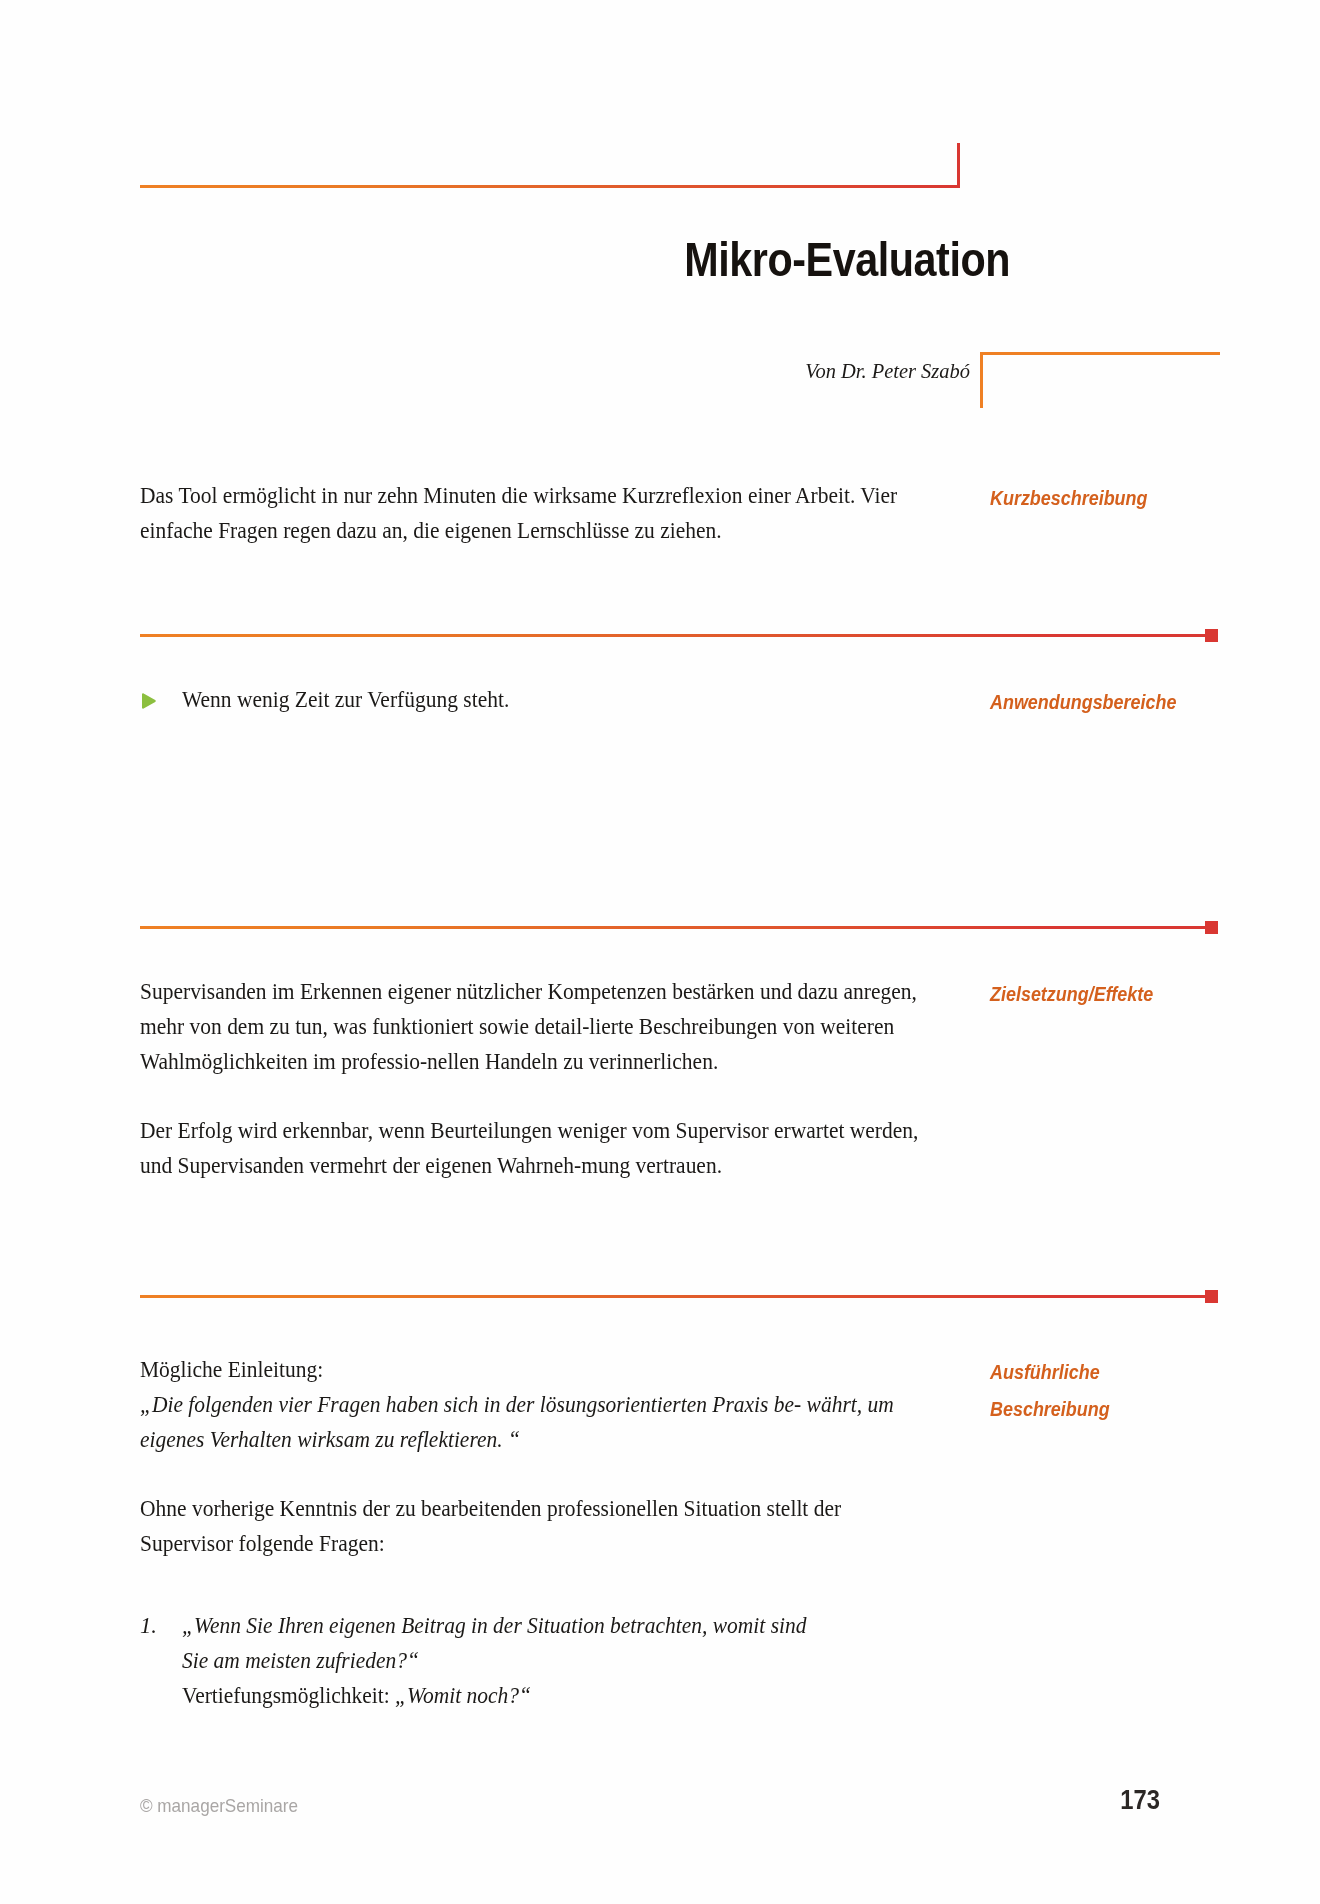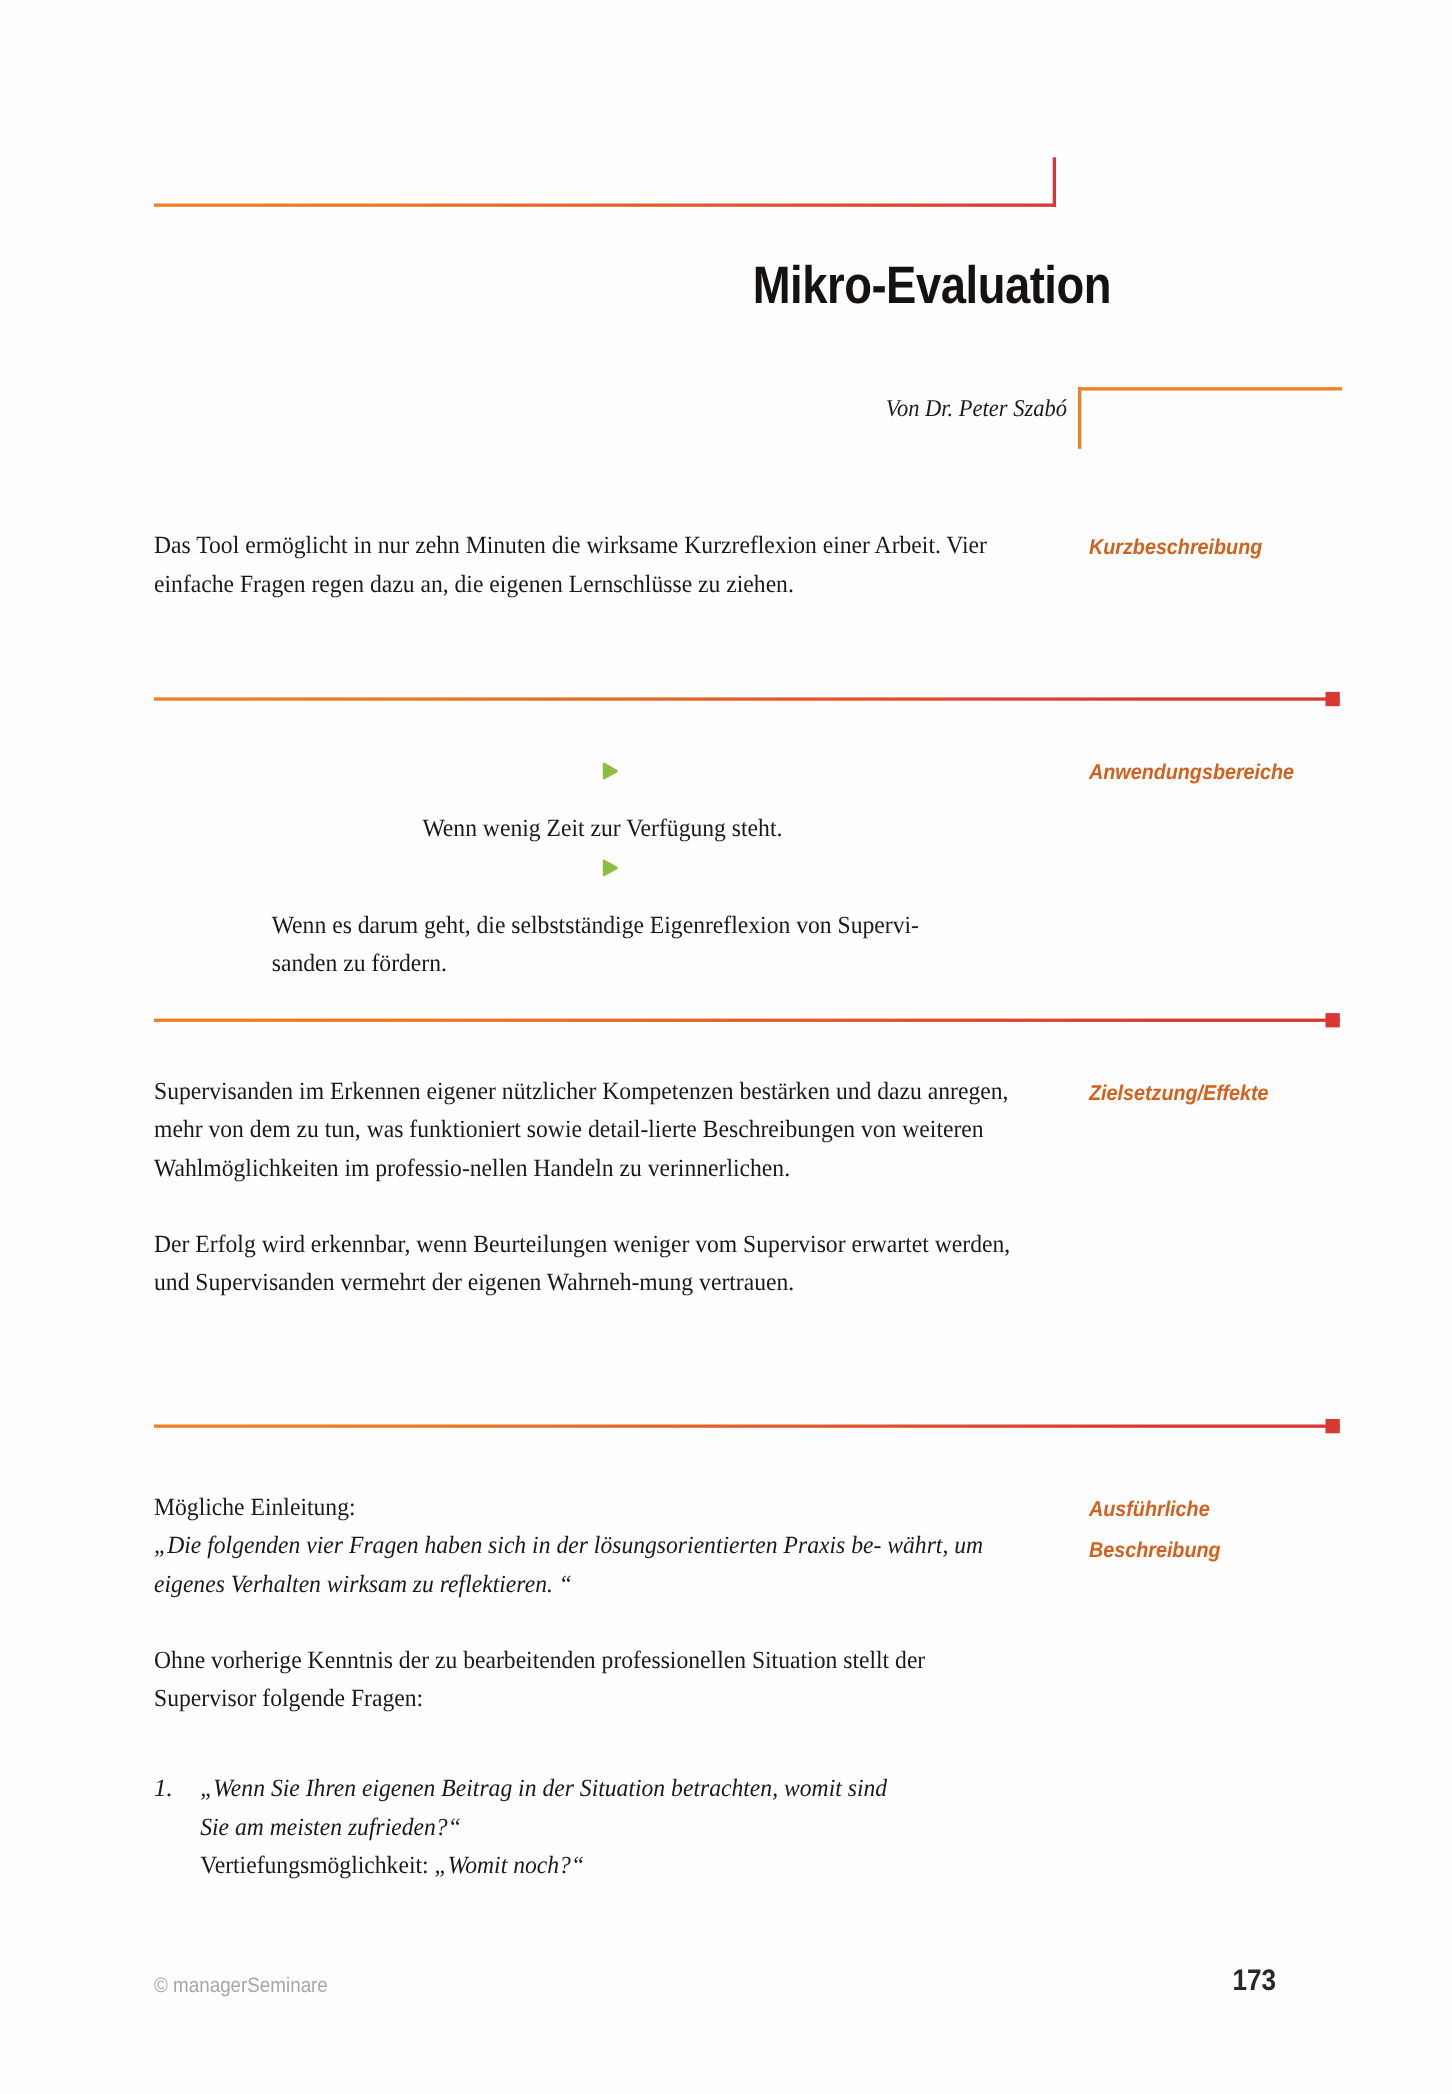--- a/index.html
+++ b/index.html
@@ -163,23 +163,22 @@
     position: absolute;
     left: 140px;
     width: 830px;
     font-family: "Liberation Serif", serif;
     font-size: 22.5px;
     line-height: 35px;
     color: #1b1917;
   }
   .bullet-row {
     display: flex;
-    align-items: center;
+    align-items: flex-start;
     margin-bottom: 0px;
-    flex-direction: column;
   }
   .bullet-mark {
     flex: 0 0 42px;
     padding-top: 11px;
     line-height: 0;
   }
   .bullet-text {
     flex: 1 1 auto;
     transform: scaleX(0.955);
     transform-origin: left top;
@@ -270,29 +269,20 @@
     <div class="bullet-row">
       <span class="bullet-mark">
         <svg width="18" height="16" viewBox="0 0 18 16" xmlns="http://www.w3.org/2000/svg">
           <path d="M2 1.2 C2 0.4 2.9 0 3.6 0.5 L15.2 7.0 C16.0 7.5 16.0 8.5 15.2 9.0 L3.6 15.5 C2.9 16.0 2 15.6 2 14.8 Z" fill="#8cbf3f"></path>
         </svg>
       </span>
       <span class="bullet-text">Wenn wenig Zeit zur Verfügung steht.</span>
     </div>
 
 
-    <div class="bullet-row">
-      <span class="bullet-mark">
-        <svg width="18" height="16" viewBox="0 0 18 16" xmlns="http://www.w3.org/2000/svg">
-          <path d="M2 1.2 C2 0.4 2.9 0 3.6 0.5 L15.2 7.0 C16.0 7.5 16.0 8.5 15.2 9.0 L3.6 15.5 C2.9 16.0 2 15.6 2 14.8 Z" fill="#8cbf3f"></path>
-        </svg>
-      </span>
-      <span class="bullet-text">Wenn es darum geht, die selbstständige Eigenreflexion von Supervi-
-sanden zu fördern.</span>
-    </div>
 
   </div>
   <div class="margin-label" style="top:684px;">Anwendungsbereiche</div>
 
   <div class="sep" style="top:919px;">
     <div class="sep-line"></div>
     <div class="sep-square"></div>
   </div>
 
   <div class="block body-text" style="top:974px;">

